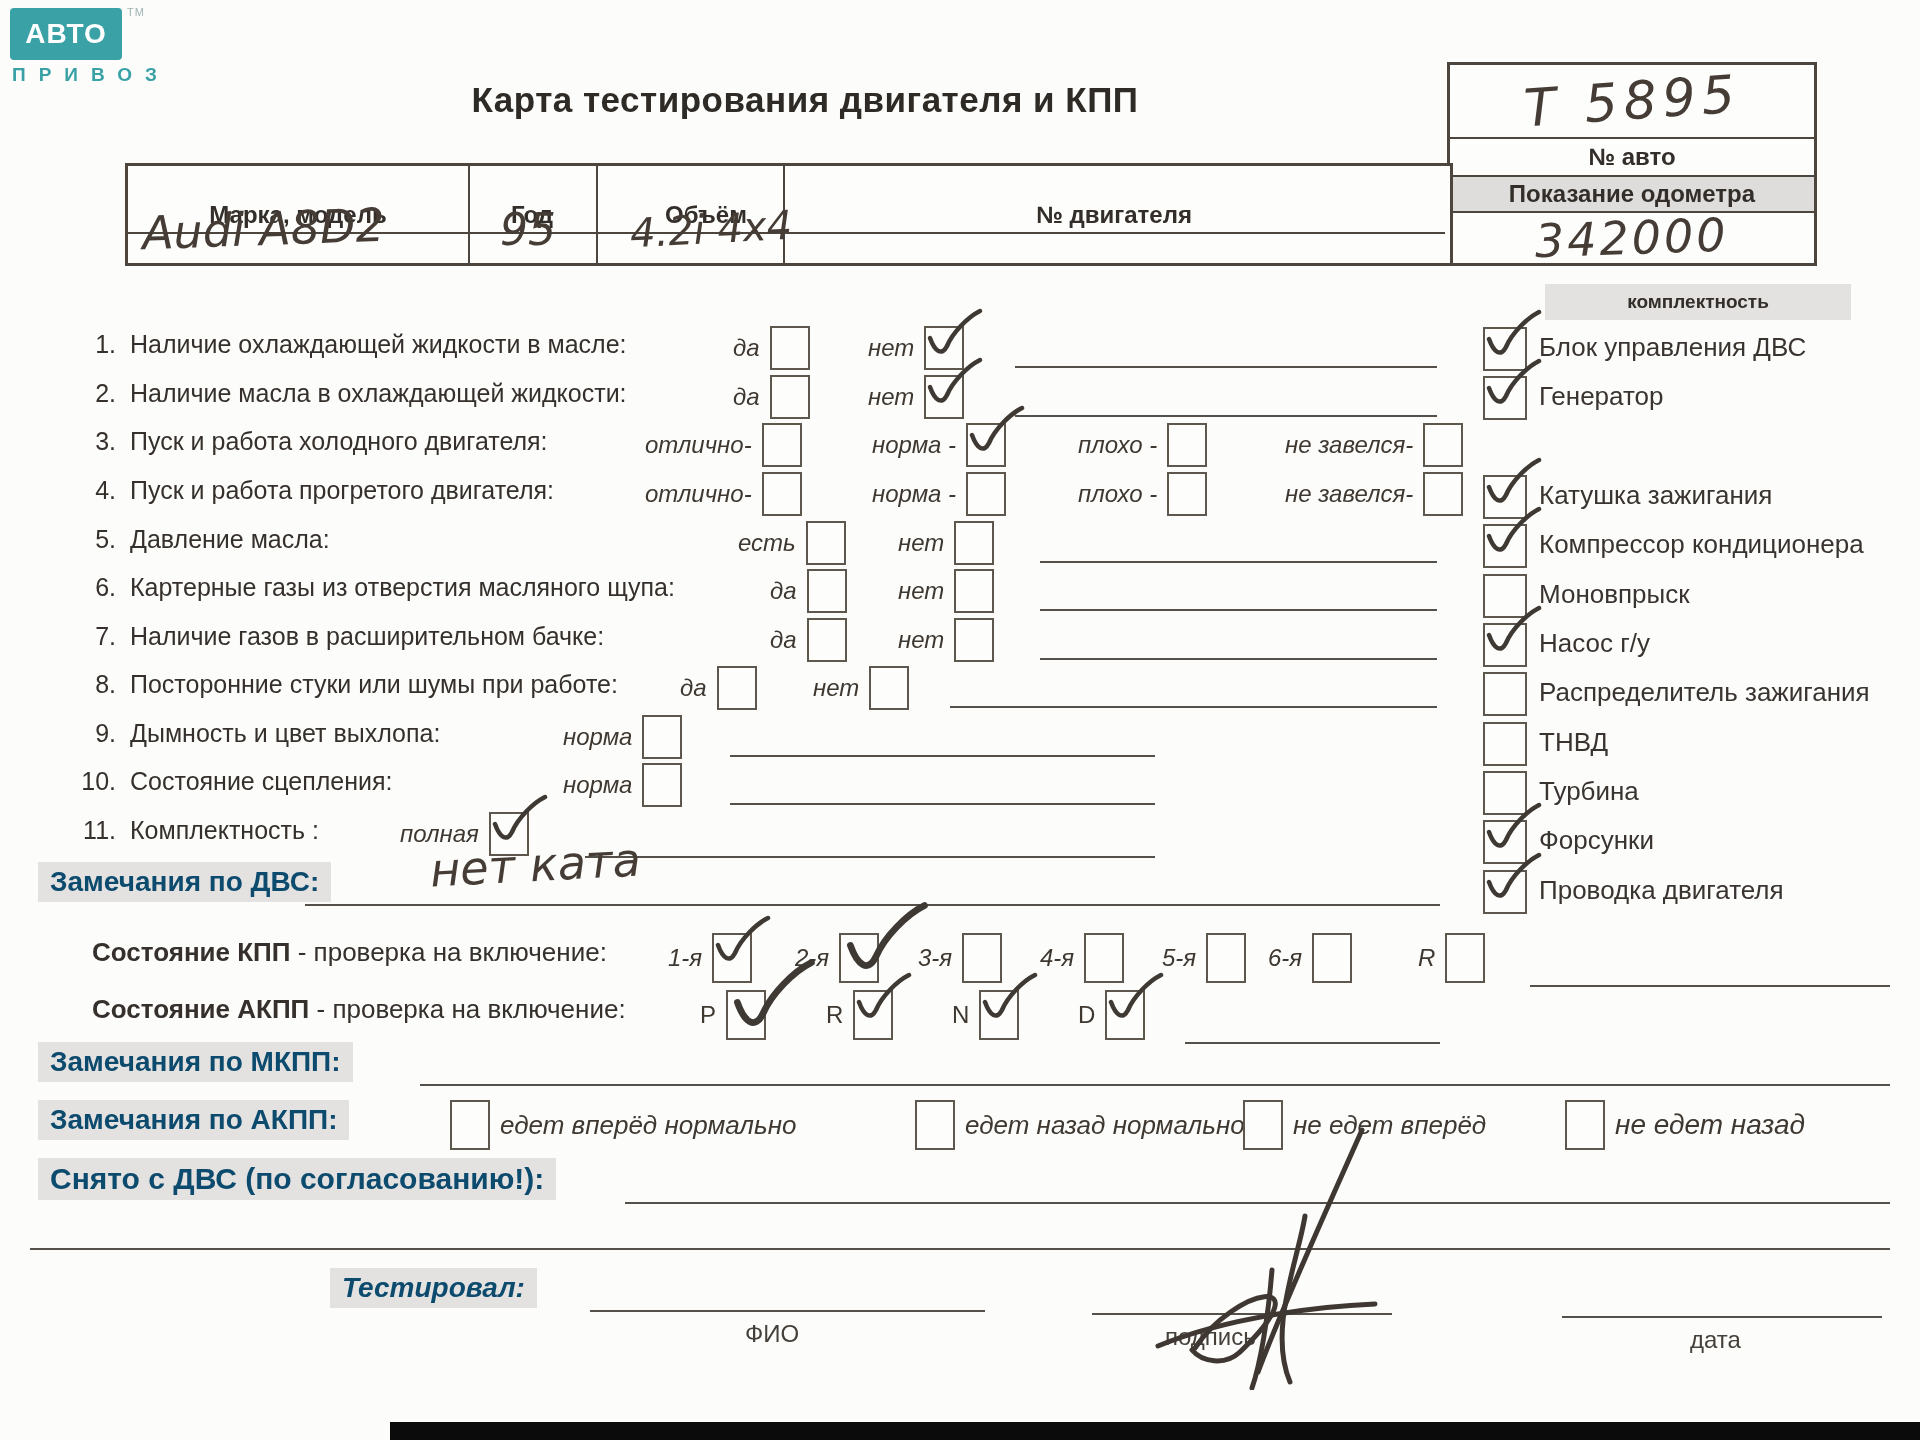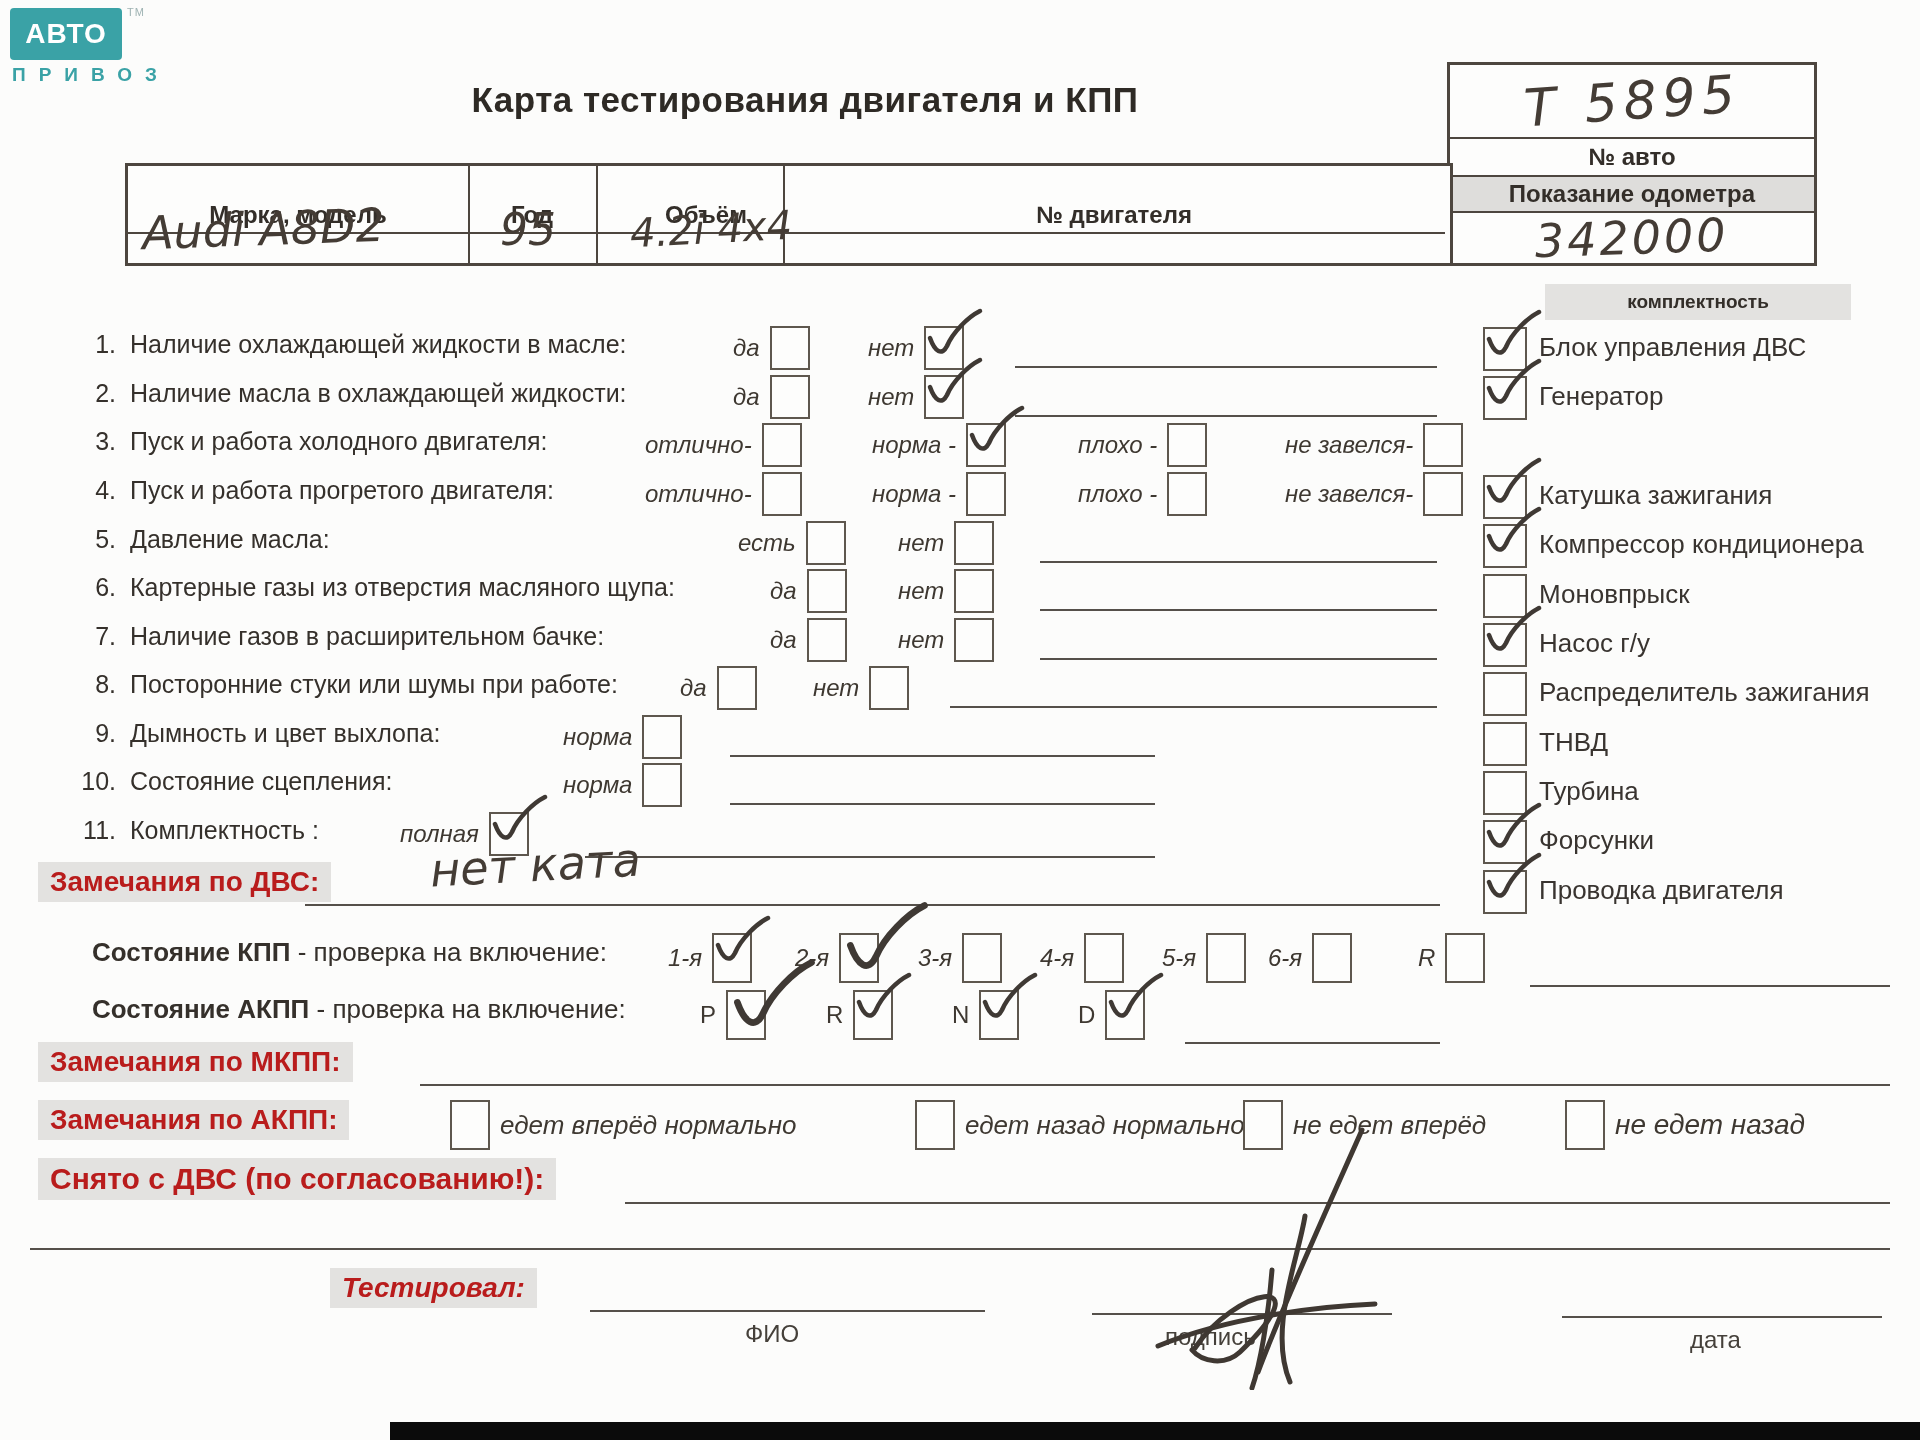--- a/index.html
+++ b/index.html
@@ -48,21 +48,21 @@
   .crow{position:absolute;left:1483px;display:flex;gap:12px;align-items:flex-start;width:430px;}
   .crow .box{width:40px;height:40px;}
   .clabel{font-size:26px;color:#393430;padding-top:5px;white-space:nowrap;}
   .chead{position:absolute;left:1545px;top:284px;width:306px;height:36px;background:#e3e2e0;
          font-weight:bold;font-size:19px;color:#332e29;display:flex;align-items:center;justify-content:center;}
   
   .hl{background:#e3e2e0;padding:4px 12px;display:inline-block;}
   .sec{position:absolute;}
   .seclabel{font-size:26px;color:#35302b;white-space:nowrap;}
   .seclabel b{font-weight:bold;}
-  .remark-label{font-weight:bold;font-size:28px;color:#b91c1c;white-space:nowrap;}
+  .remark-label{font-weight:bold;font-size:28px;color:#0c4a6e;white-space:nowrap;}
   .foot-label{font-size:24px;color:#45403a;}
   .sig{position:absolute;left:1140px;top:1120px;width:340px;height:270px;}
   .sig path{stroke:#3f3832;stroke-width:5;fill:none;stroke-linecap:round;}
   .botbar{position:absolute;left:390px;top:1422px;width:1530px;height:18px;background:#0b0b0b;}
 </style>
 </head>
 <body>
 
 <div class="page">
 

